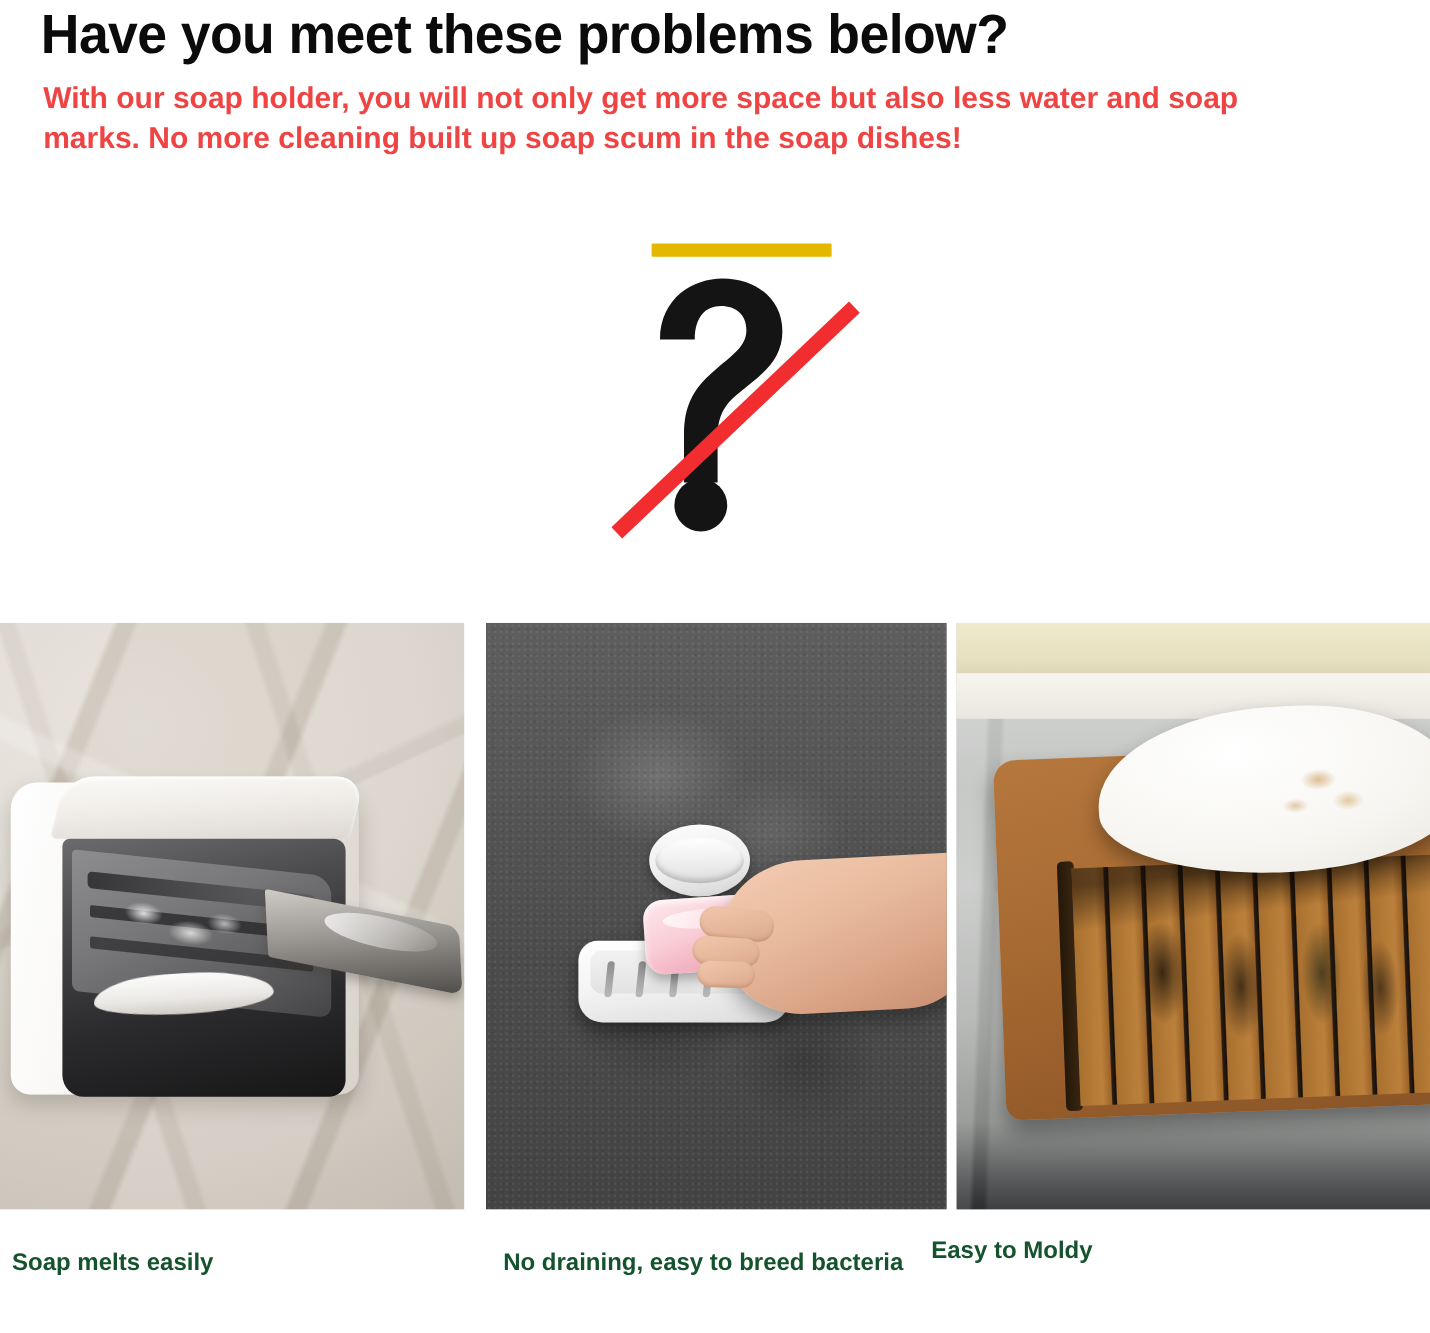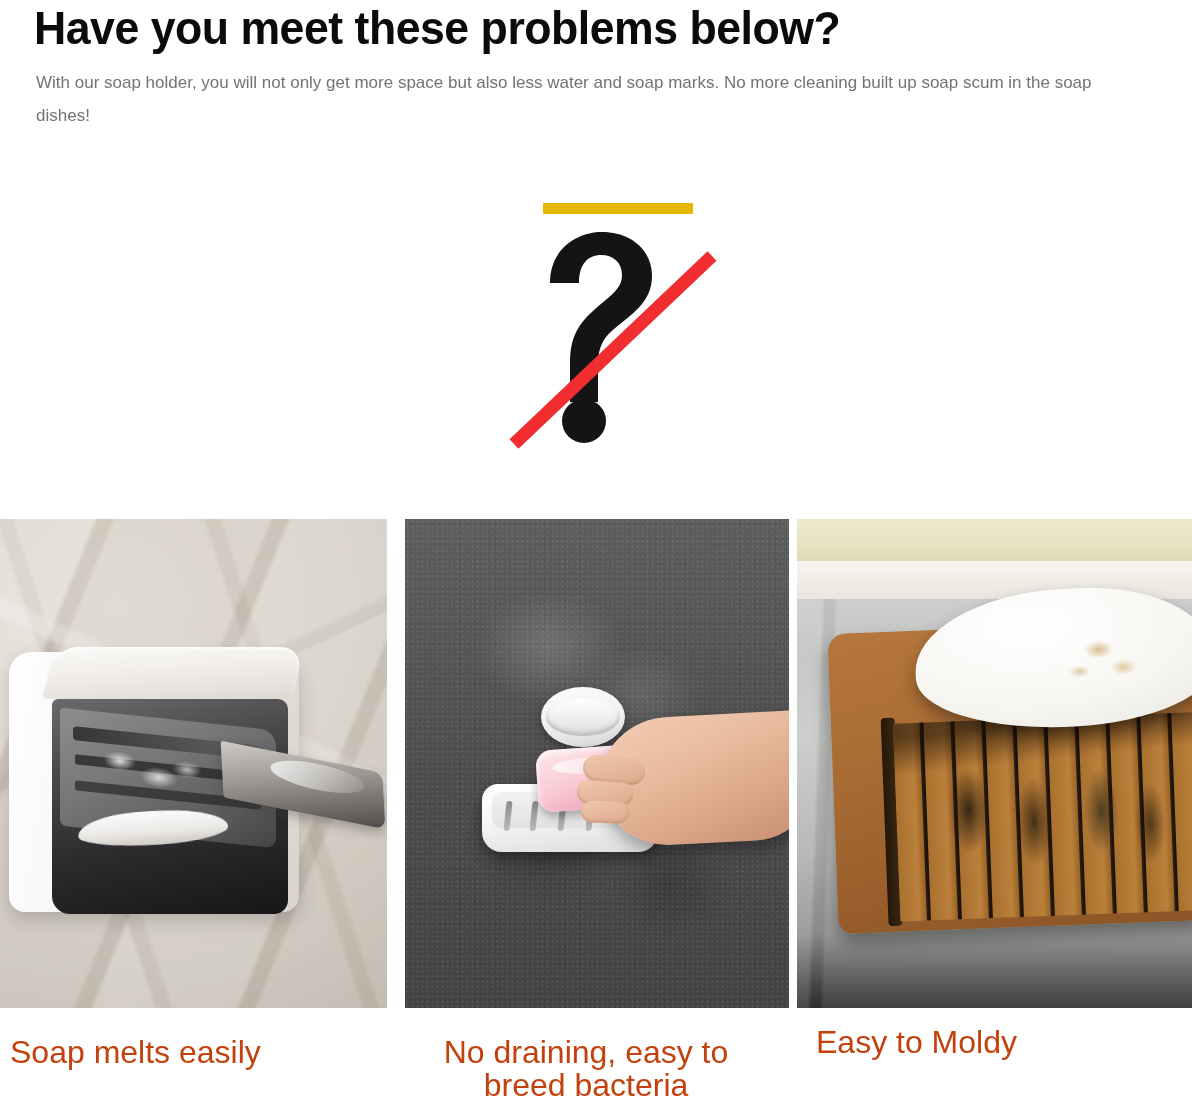--- a/index.html
+++ b/index.html
@@ -29,24 +29,24 @@
     color: #0b0b0b;
     white-space: nowrap;
     transform: scaleX(0.97);
     transform-origin: left top;
   }
   .subcopy {
     position: absolute;
     left: 36px;
     top: 66px;
     width: 1060px;
-    font-size: 17px;
+    font-size: 25px;
     line-height: 33px;
-    font-weight: normal;
-    color: #737373;
+    font-weight: bold;
+    color: #ef4444;
   }
 
   
   .emblem {
     position: absolute;
     left: 478px;
     top: 190px;
     width: 260px;
     height: 270px;
   }
@@ -352,28 +352,28 @@
     border-radius: inherit;
     background:
       radial-gradient(closest-side, rgba(196,138,62,.55), rgba(196,138,62,0) 70%) 63% 44%/14% 18% no-repeat,
       radial-gradient(closest-side, rgba(206,150,70,.48), rgba(206,150,70,0) 72%) 72% 60%/12% 16% no-repeat,
       radial-gradient(closest-side, rgba(188,130,56,.40), rgba(188,130,56,0) 72%) 55% 62%/10% 12% no-repeat;
   }
 
   
   .caption {
     position: absolute;
-    font-size: 32px;
+    font-size: 20px;
     line-height: 33px;
-    font-weight: normal;
-    color: #c2410c;
+    font-weight: bold;
+    color: #14532d;
   }
   .caption-1 { left: 10px;  top: 1036px; width: 360px; }
   .caption-2 { left: 412px; top: 1036px; width: 348px; text-align: center; }
-  .caption-3 { left: 816px; top: 1026px; width: 340px; }
+  .caption-3 { left: 776px; top: 1026px; width: 340px; }
 </style>
 </head>
 <body>
 
 <div class="headline">Have you meet these problems below?</div>
 
 <div class="subcopy">With our soap holder, you will not only get more space but also less water and soap marks. No more cleaning built up soap scum in the soap dishes!</div>
 
 <div class="emblem">
   <div class="emblem-bar"></div>

